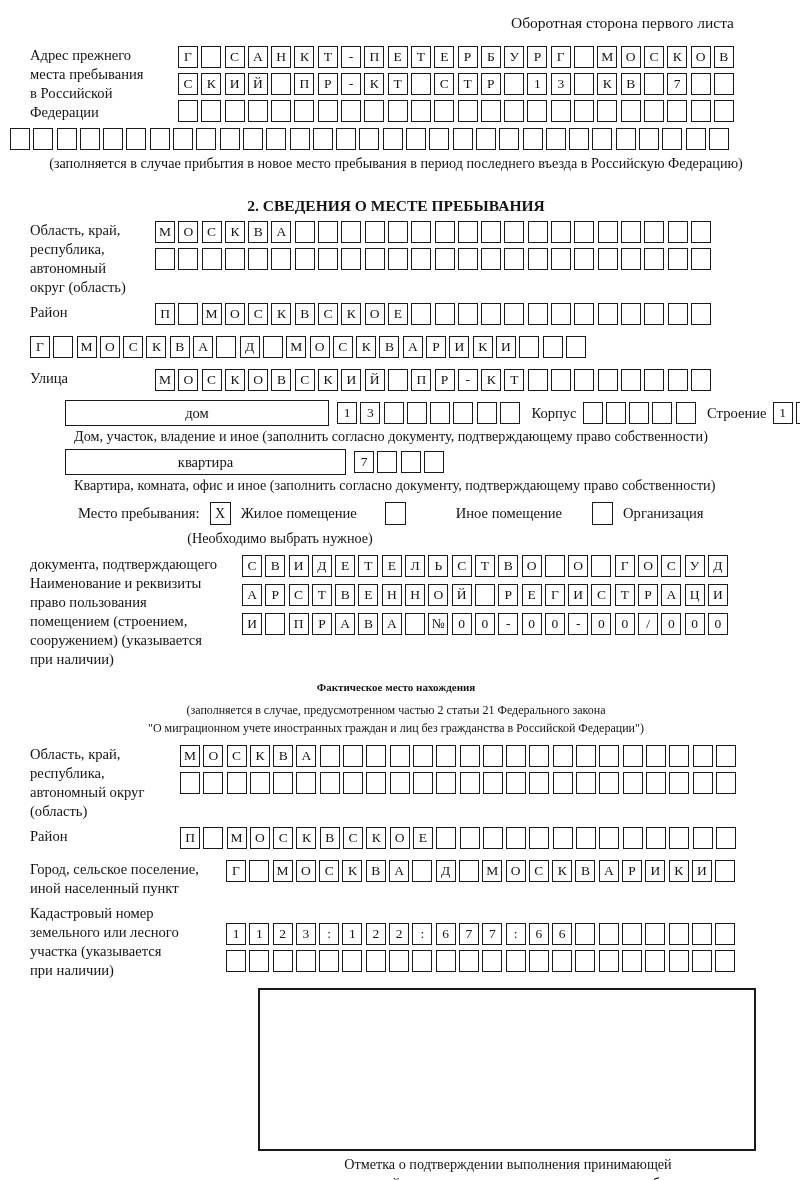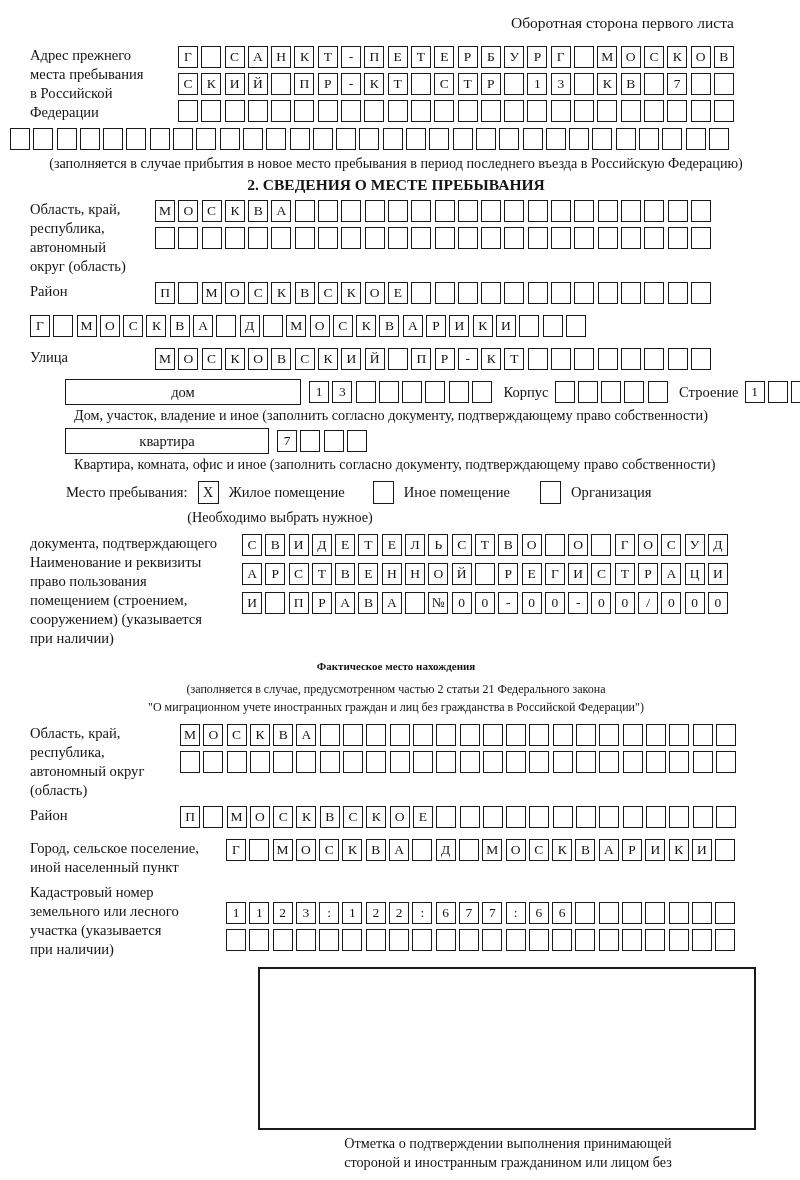--- a/index.html
+++ b/index.html
@@ -15,28 +15,28 @@
   .w196{width:196px;}
   .w212{width:212px;}
   .gridcol{flex:1 1 auto;}
   .cellrow{display:flex;margin-bottom:5px;}
   .cell{flex:0 0 18px;width:18px;height:20px;border:1.5px solid #1a1a1a;margin-right:3.3px;
         display:flex;align-items:center;justify-content:center;
         font-size:13.5px;line-height:1;background:#fff;}
   .fullrow{margin-left:-20px;margin-top:1px;}
   .note{font-size:14.2px;margin-top:2px;}
   .center{text-align:center;}
-  .sec-title{text-align:center;font-weight:bold;font-size:15.5px;margin-top:4px;margin-bottom:4px;}
+  .sec-title{text-align:center;font-weight:bold;font-size:15.5px;margin-top:25px;margin-bottom:4px;}
   .widebox{box-sizing:border-box;border:1.8px solid #1a1a1a;height:26px;display:flex;
            align-items:center;justify-content:center;font-size:14.6px;flex:0 0 auto;}
   .houserow{display:flex;align-items:center;margin-left:35px;margin-top:4px;}
   .houserow .cellrow{margin-bottom:0;}
   .inline-lbl{font-size:14.6px;margin:0 6px 0 8px;white-space:nowrap;}
   .ml35{margin-left:44px;}
-  .stayrow{display:flex;align-items:center;margin-left:36px;margin-top:8px;font-size:14.6px;}
+  .stayrow{display:flex;align-items:center;margin-left:48px;margin-top:8px;font-size:14.6px;}
   .checkbox{box-sizing:border-box;width:21px;height:23px;border:1.5px solid #1a1a1a;
             display:inline-flex;align-items:center;justify-content:center;
             font-size:14px;margin:0 10px;flex:0 0 auto;}
   .opt{display:flex;align-items:center;}
   .choose-note{width:380px;margin-left:60px;text-align:center;font-size:14.2px;margin-top:5px;}
   .doc-label{line-height:19px;}
   .fact-title{text-align:center;font-weight:bold;font-size:11px;margin-top:12px;}
   .law-note{text-align:center;font-size:12px;line-height:18px;margin-top:8px;}
   .stampbox{box-sizing:border-box;width:498px;height:163px;border:2px solid #1a1a1a;
             margin-left:228px;margin-top:8px;}
@@ -328,21 +328,21 @@
           <span class="cell"></span>
           <span class="cell"></span>
           <span class="cell"></span>
           <span class="cell"></span>
           <span class="cell"></span>
         </div>
     </div>
   </div>
 
   <div class="houserow">
-    <div class="widebox" style="width:236px;">дом</div>
+    <div class="widebox" style="width:264px;">дом</div>
     <div class="cellrow" style="margin-left:8px;">
         <span class="cell">1</span>
         <span class="cell">3</span>
         <span class="cell"></span>
         <span class="cell"></span>
         <span class="cell"></span>
         <span class="cell"></span>
         <span class="cell"></span>
         <span class="cell"></span>
       </div>
@@ -357,37 +357,37 @@
     <span class="inline-lbl">Строение</span>
     <div class="cellrow">
         <span class="cell">1</span>
         <span class="cell"></span>
         <span class="cell"></span>
       </div>
   </div>
   <div class="note ml35">Дом, участок, владение и иное (заполнить согласно документу, подтверждающему право собственности)</div>
 
   <div class="houserow">
-    <div class="widebox" style="width:204px;">квартира</div>
+    <div class="widebox" style="width:281px;">квартира</div>
     <div class="cellrow" style="margin-left:8px;">
         <span class="cell">7</span>
         <span class="cell"></span>
         <span class="cell"></span>
         <span class="cell"></span>
       </div>
   </div>
   <div class="note ml35">Квартира, комната, офис и иное (заполнить согласно документу, подтверждающему право собственности)</div>
 
   <div class="stayrow">
     <span>Место пребывания:</span>
     <span class="opt">
       <span class="checkbox">X</span>
       <span>Жилое помещение</span>
     </span>
-    <span class="opt" style="margin-left:18px;">
+    <span class="opt" style="margin-left:18px;gap:40px;">
       <span class="checkbox"></span>
       <span>Иное помещение</span>
     </span>
     <span class="opt" style="margin-left:20px;">
       <span class="checkbox"></span>
       <span>Организация</span>
     </span>
   </div>
   <div class="choose-note">(Необходимо выбрать нужное)</div>
 

